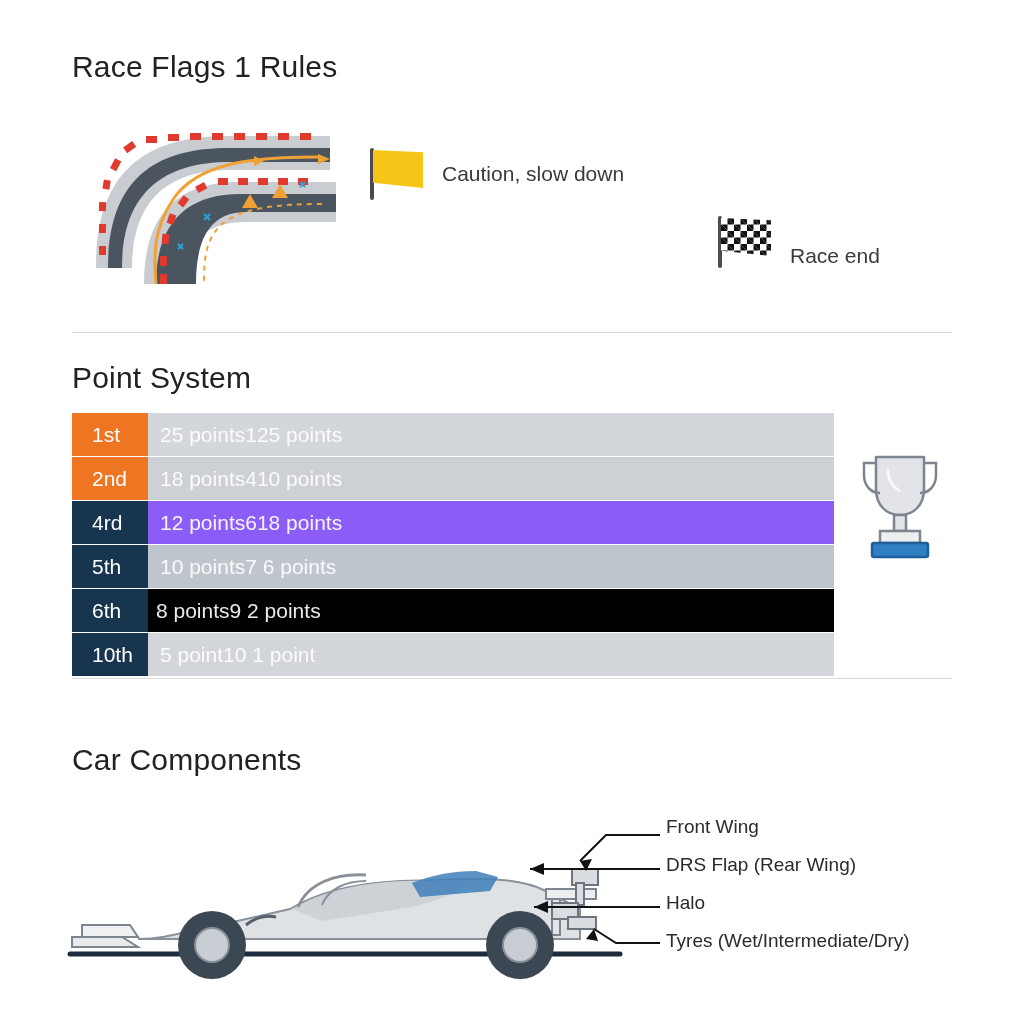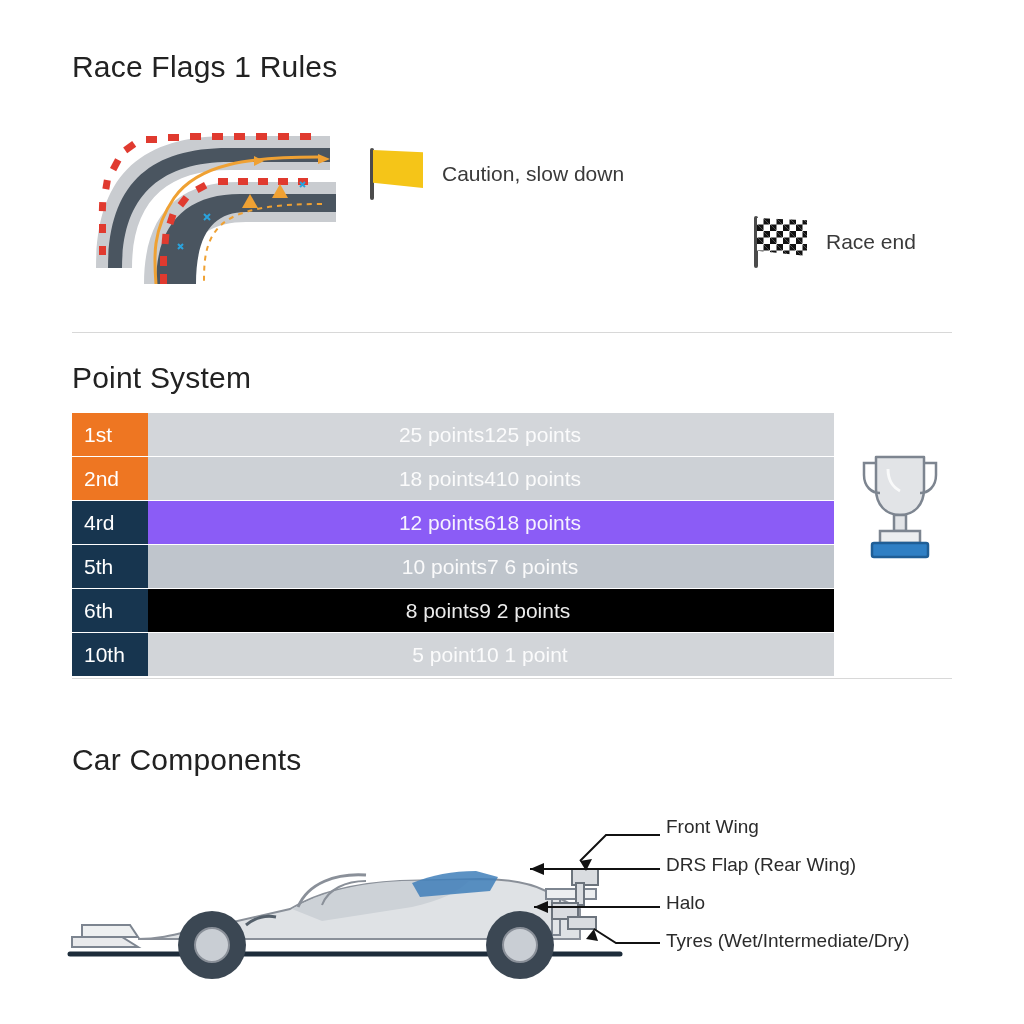--- a/index.html
+++ b/index.html
@@ -59,21 +59,21 @@
     align-items: center;
     gap: 16px;
   }
   .flag-label {
     font-size: 21px;
     color: #3a3a3a;
     white-space: nowrap;
   }
   #flag-yellow-row { left: 368px; top: 148px; }
   #flag-green-row  { left: 368px; top: 216px; }
-  #flag-chequered-row { left: 752px; top: 216px; }
+  #flag-chequered-row { left: 716px; top: 216px; align-items: flex-end; }
 
   .flag {
     width: 58px;
     height: 52px;
     position: relative;
     flex: 0 0 auto;
   }
   .flag .pole {
     position: absolute;
     left: 2px; top: 0;
@@ -118,32 +118,32 @@
     display: flex;
     align-items: stretch;
     height: 43px;
     margin-bottom: 1px;
   }
   .rank-cell {
     width: 76px;
     flex: 0 0 auto;
     display: flex;
     align-items: center;
-    padding-left: 12px;
+    padding-left: 20px;
     box-sizing: border-box;
     color: #ffffff;
     font-size: 21px;
   }
   .rank-orange { background: #ee7622; }
   .rank-navy   { background: #17354f; }
   .pts-cell {
     flex: 1 1 auto;
     display: flex;
     align-items: center;
-    justify-content: center;
+    justify-content: flex-start;
     padding: 0 14px 0 12px;
     box-sizing: border-box;
     font-size: 21px;
     color: #ffffff;
   }
   .pts-left { opacity: 0.92; }
   .pts-right { opacity: 0.92; }
   .shade-a { background: #d3d6da; }
   .shade-b { background: #cdd1d6; }
   .shade-c { background: #8b5cf6; }

